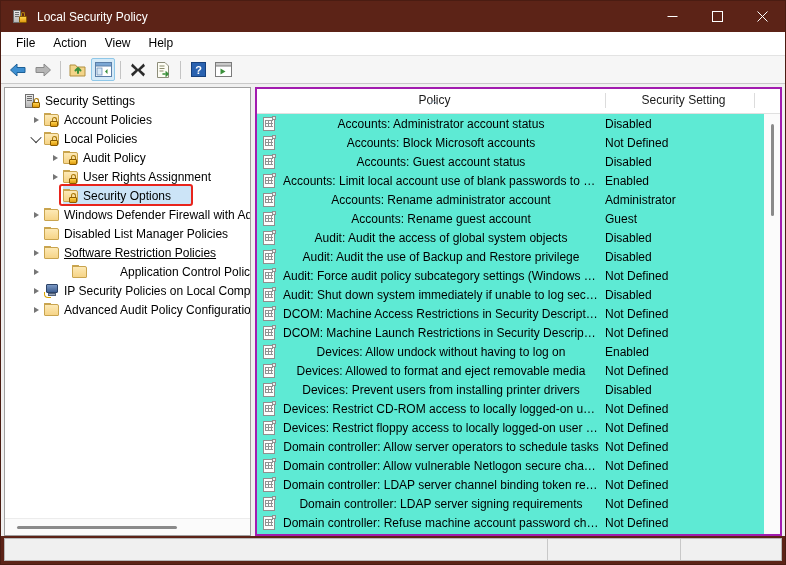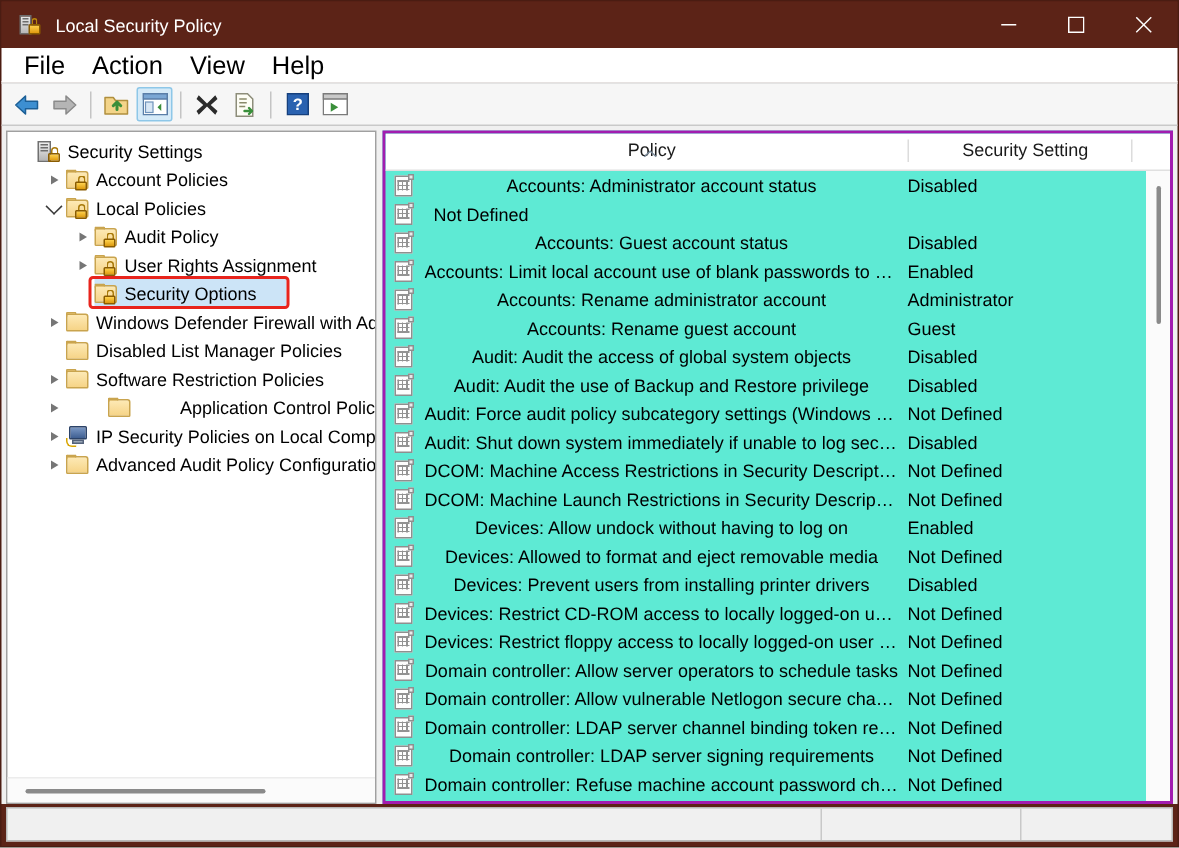--- a/index.html
+++ b/index.html
@@ -91,21 +91,21 @@
   #menubar {
     height: 22px;
     flex: 0 0 22px;
     background: #ffffff;
     display: flex;
     align-items: center;
     padding-left: 6px;
     border-bottom: 1px solid #ffffff;
   }
   .menu-item {
-    font-size: 17px;
+    font-size: 12px;
     color: #000000;
     padding: 3px 9px;
     line-height: 15px;
     white-space: nowrap;
   }
 
   
   #toolbar {
     height: 27px;
     flex: 0 0 27px;
@@ -664,21 +664,21 @@
             <div class="tnode" style="padding-left: 23px;">
               <span class="twist"></span>
               <span class="ticon">
                 <span class="folder">
                   <span class="tab"></span>
                   <span class="back"></span>
                 </span>
               </span>
               <span class="tlabel">Disabled List Manager Policies</span>
             </div>
-            <div class="tnode" style="padding-left: 23px;">
+            <div class="tnode" style="padding-left: 23px; text-decoration: underline;">
               <span class="twist">
                 <span class="chev"></span>
               </span>
               <span class="ticon">
                 <span class="folder">
                   <span class="tab"></span>
                   <span class="back"></span>
                 </span>
               </span>
               <span class="tlabel">Software Restriction Policies</span>
@@ -750,20 +750,21 @@
               <span class="licon">
                 <span class="doc-icon"></span>
               </span>
               <span class="lpolicy">Accounts: Administrator account status</span>
               <span class="lsetting">Disabled</span>
             </div>
             <div class="lrow">
               <span class="licon">
                 <span class="doc-icon"></span>
               </span>
+              <span class="lpolicy">Accounts: Block Microsoft accounts</span>
               <span class="lsetting">Not Defined</span>
             </div>
             <div class="lrow">
               <span class="licon">
                 <span class="doc-icon"></span>
               </span>
               <span class="lpolicy">Accounts: Guest account status</span>
               <span class="lsetting">Disabled</span>
             </div>
             <div class="lrow">

